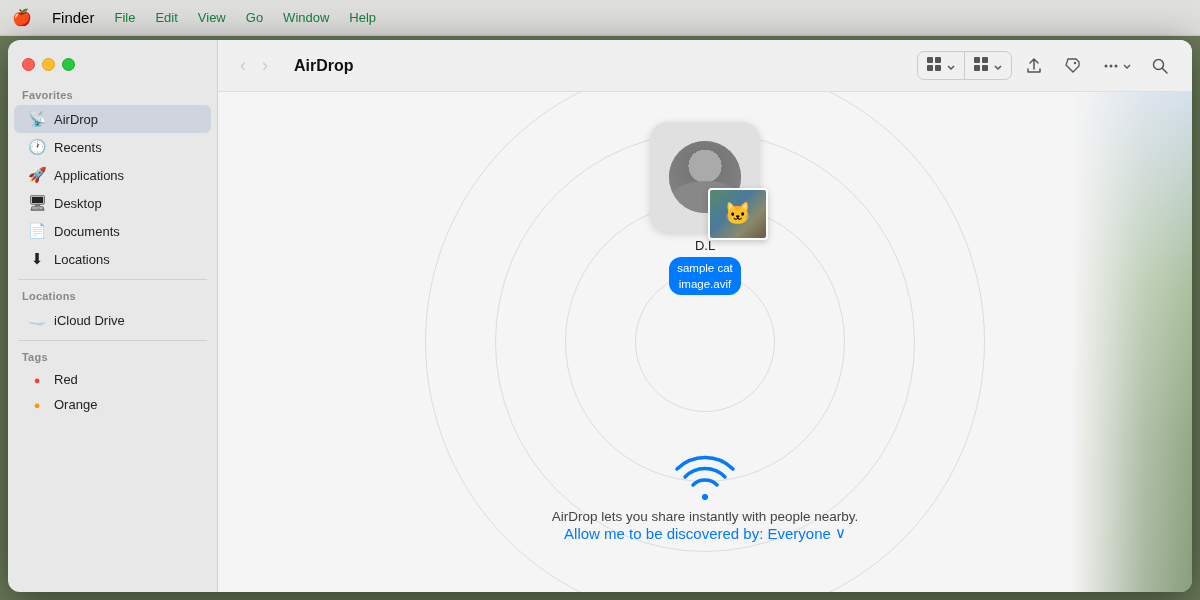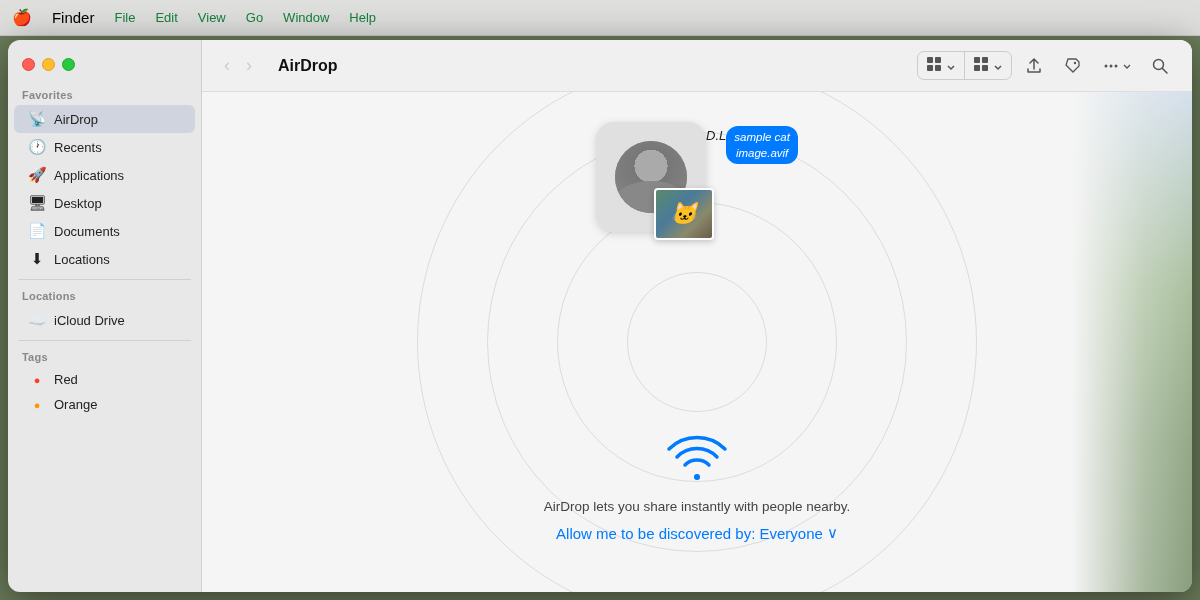--- a/index.html
+++ b/index.html
@@ -43,21 +43,21 @@
       flex: 1;
       display: flex;
       margin: 4px 8px 8px 8px;
       border-radius: 12px;
       overflow: hidden;
       box-shadow: 0 8px 40px rgba(0,0,0,0.5);
     }
 
     
     .sidebar {
-      width: 194px;
+      width: 210px;
       background: rgba(235,235,235,0.97);
       display: flex;
       flex-direction: column;
       padding: 12px 0 8px 0;
       flex-shrink: 0;
       border-right: 1px solid #d0d0d0;
     }
 
     .traffic-lights {
       display: flex;
@@ -212,23 +212,22 @@
       border: 1.5px solid rgba(180,180,190,0.4);
       transform: translate(-50%, -50%);
     }
 
     
     .device-bubble {
       position: relative;
       z-index: 10;
       margin-top: 10px;
       display: flex;
-      flex-direction: row;
-      align-items: flex-start;
-      font-style: italic;
+      flex-direction: column;
+      align-items: center;
     }
     .device-card {
       width: 110px;
       height: 110px;
       background: #e0e0e0;
       border-radius: 18px;
       display: flex;
       align-items: center;
       justify-content: center;
       position: relative;
@@ -309,21 +308,20 @@
     }
 
     
     .airdrop-info {
       position: absolute;
       bottom: 50px;
       left: 0; right: 0;
       display: flex;
       flex-direction: column;
       align-items: center;
-      gap: 10px;
     }
     .airdrop-icon-svg {
       color: #007aff;
     }
     .airdrop-desc {
       font-size: 13.5px;
       color: #444;
       text-align: center;
     }
     .airdrop-discover {

